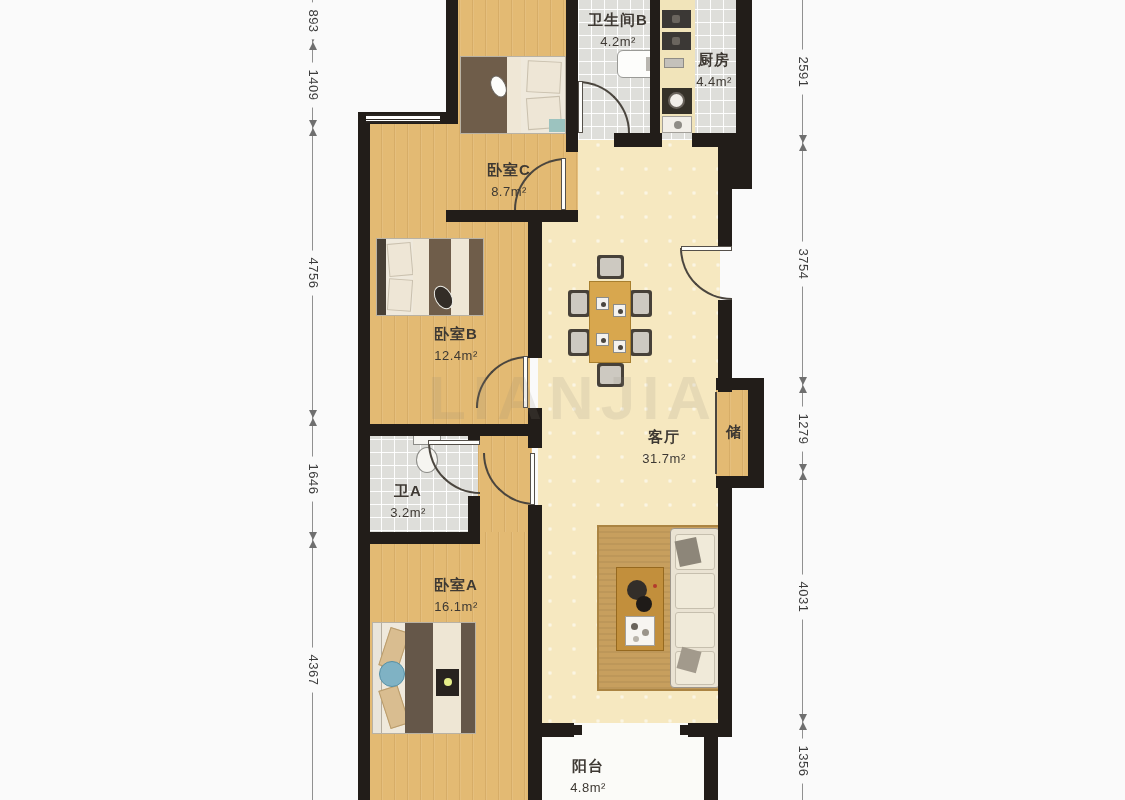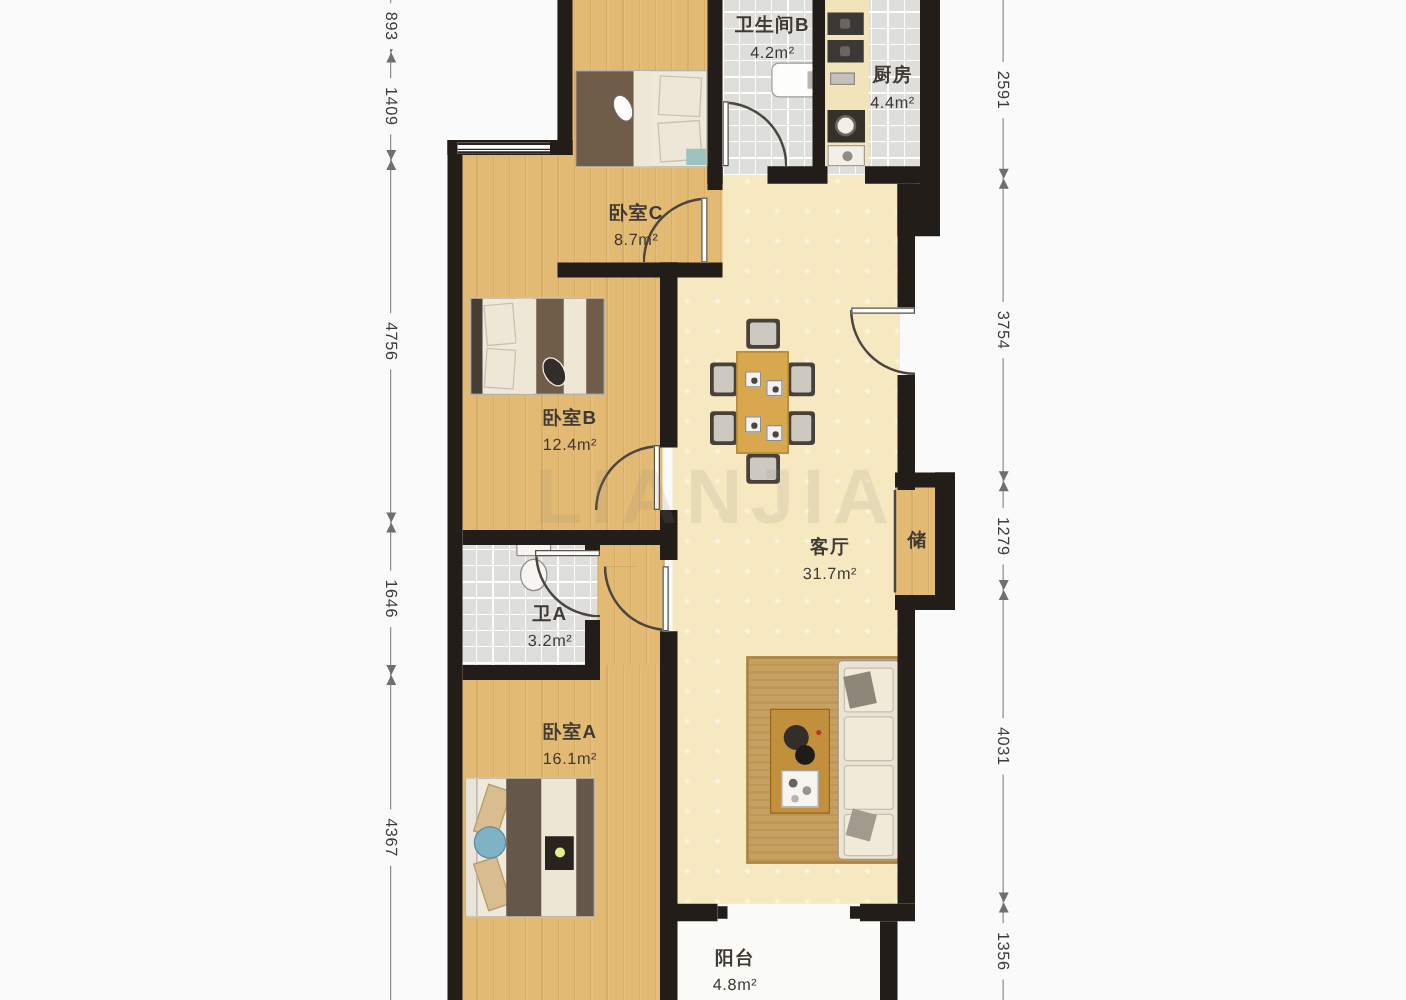--- a/index.html
+++ b/index.html
@@ -218,21 +218,21 @@
   <div class="rl-name">卧室B</div>
   <div class="rl-area">12.4m²</div>
 </div>
 <div class="room-label" style="left:664px;top:428px">
   <div class="rl-name">客厅</div>
   <div class="rl-area">31.7m²</div>
 </div>
 <div class="room-label" style="left:734px;top:423px">
   <div class="rl-name">储</div>
 </div>
-<div class="room-label" style="left:440px;top:482px">
+<div class="room-label" style="left:408px;top:482px">
   <div class="rl-name">卫A</div>
   <div class="rl-area">3.2m²</div>
 </div>
 <div class="room-label" style="left:456px;top:576px">
   <div class="rl-name">卧室A</div>
   <div class="rl-area">16.1m²</div>
 </div>
 <div class="room-label" style="left:588px;top:757px">
   <div class="rl-name">阳台</div>
   <div class="rl-area">4.8m²</div>

